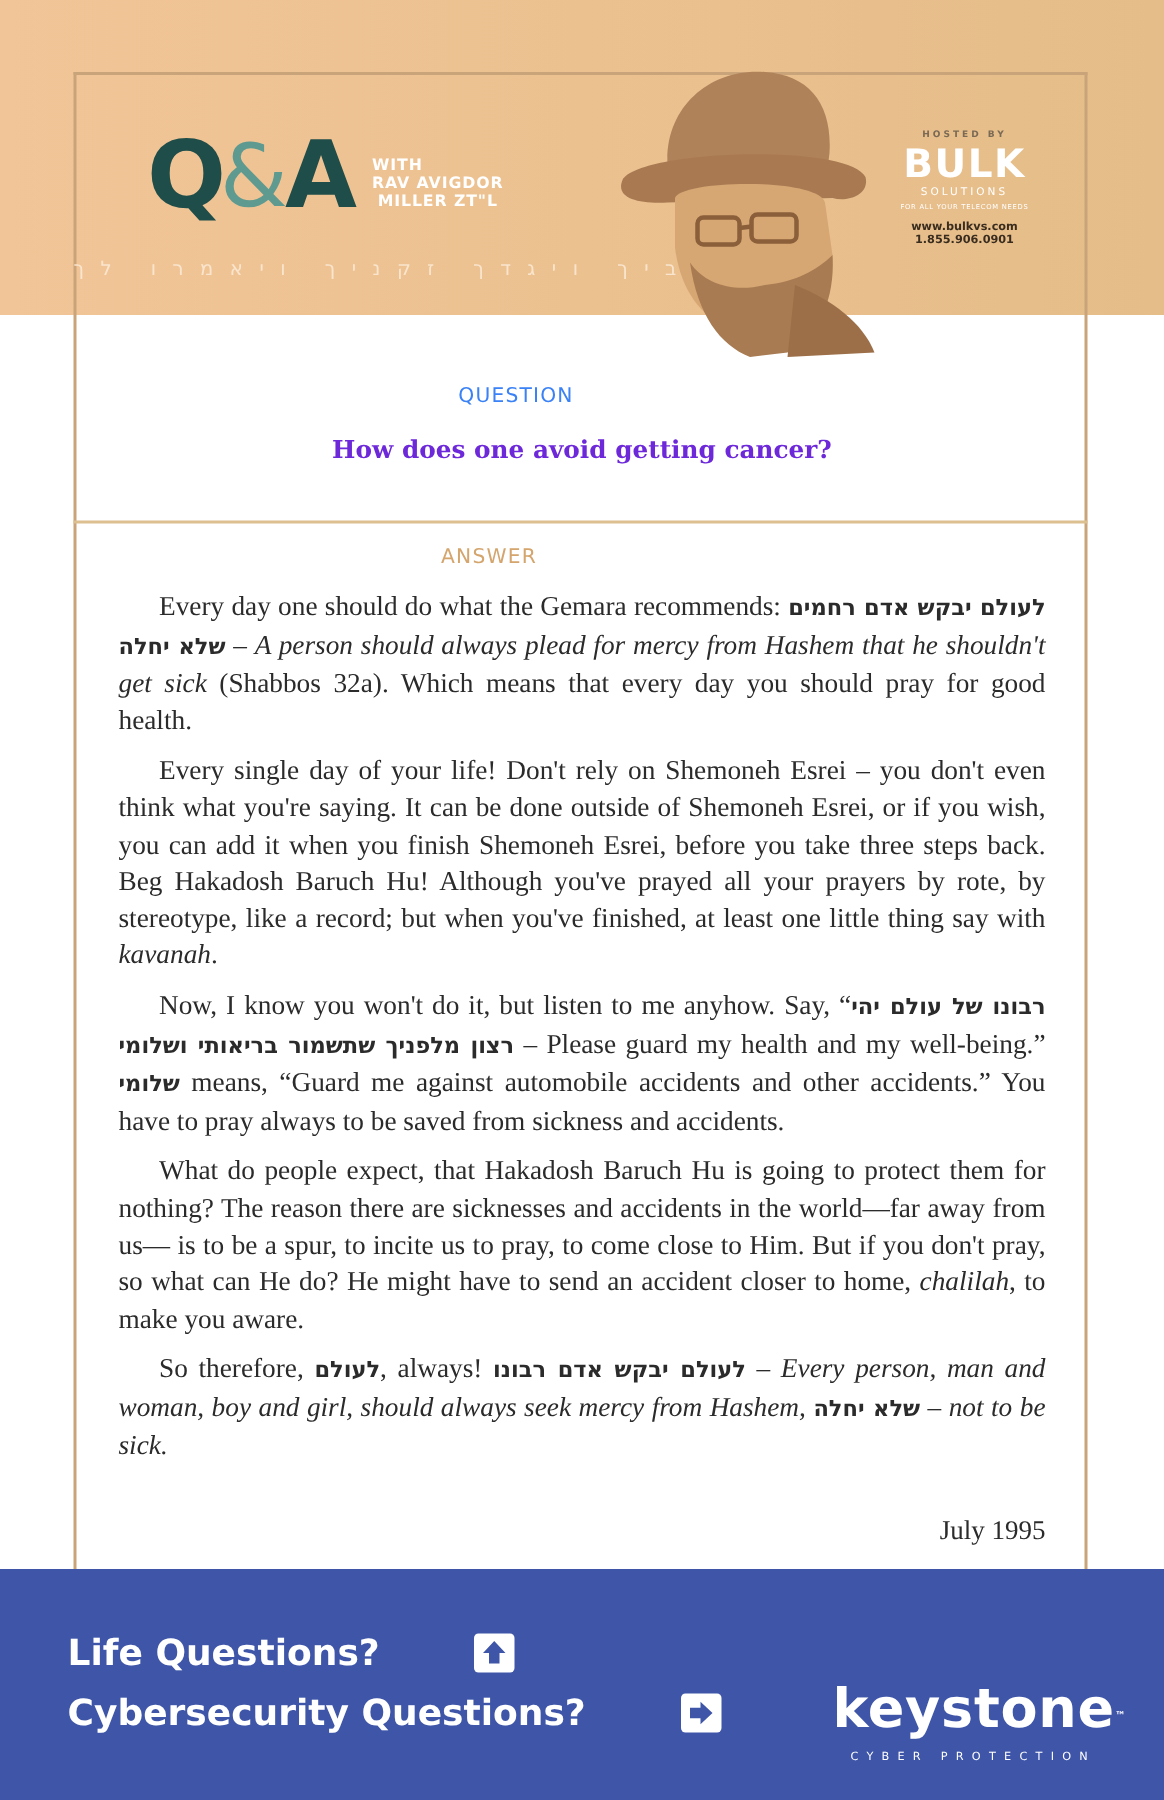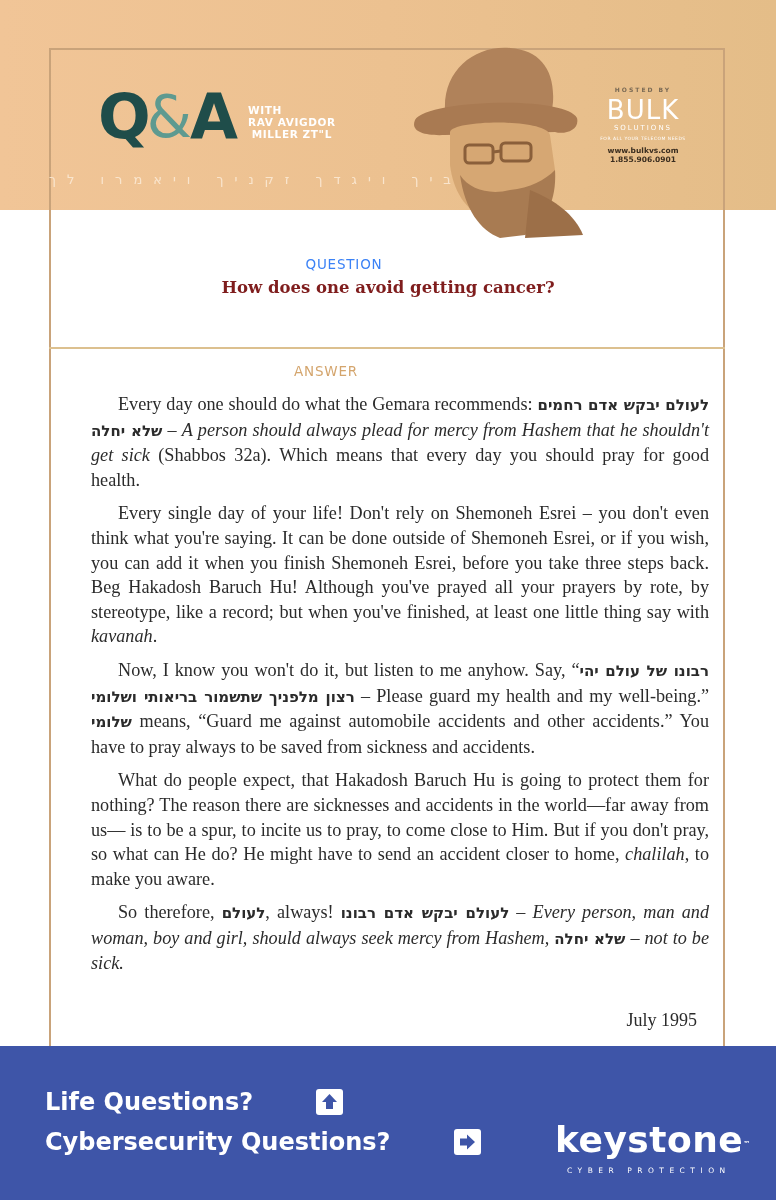--- a/index.html
+++ b/index.html
@@ -43,46 +43,45 @@
     opacity: 0.9;
   }
   .portrait {
     position: absolute; left: 405px; top: 40px; width: 180px; height: 200px;
   }
   .sponsor {
     position: absolute; left: 588px; top: 86px; width: 110px; text-align: center;
     font-family: "DejaVu Sans", sans-serif;
   }
   .sponsor .hosted { font-size: 6px; letter-spacing: 2px; color: #7a6a55; font-weight: bold; }
-  .sponsor .bulk { font-size: 26px; font-weight: normal; color: #ffffff; line-height: 26px; margin-top: 4px; letter-spacing: 1px; }
+  .sponsor .bulk { font-size: 26px; font-weight: bold; color: #ffffff; line-height: 26px; margin-top: 4px; letter-spacing: 1px; }
   .sponsor .solutions { font-size: 7px; color: #ffffff; letter-spacing: 2px; margin-top: 1px; }
   .sponsor .tagline { font-size: 4.5px; color: #ffffff; letter-spacing: 0.5px; margin-top: 4px; white-space: nowrap; }
   .sponsor .url, .sponsor .phone { font-size: 7.5px; font-weight: bold; color: #3a2d1f; line-height: 9px; }
   .sponsor .url { margin-top: 5px; }
 
   .q-label {
     position: absolute; left: 0; width: 688px; top: 256px; text-align: center;
     font-family: "DejaVu Sans", sans-serif; font-size: 13.5px; letter-spacing: 0.8px; color: #3b82f6;
   }
   .q-text {
-    position: absolute; left: 0; width: 776px; top: 278px; text-align: center;
-    font-family: "DejaVu Serif", serif; font-weight: bold; font-size: 16.5px; color: #7f1d1d;
+    position: absolute; left: 0; width: 776px; top: 290px; text-align: center;
+    font-family: "DejaVu Serif", serif; font-weight: bold; font-size: 16.5px; color: #6d28d9;
   }
   .divider {
     position: absolute; left: 49px; top: 347px; width: 676px; height: 2px; background: #dcc08f;
   }
   .a-label {
     position: absolute; left: 0; width: 652px; top: 363px; text-align: center;
     font-family: "DejaVu Sans", sans-serif; font-size: 13.5px; letter-spacing: 0.8px; color: #d4a56d;
   }
   .answer {
     position: absolute; left: 79px; top: 392px; width: 618px;
     font-family: "Liberation Serif", serif; font-size: 18.2px; line-height: 24.6px; color: #2b2b2b;
     text-align: justify;
-    margin-left: 12px;
   }
   .answer p { margin: 0 0 9px 0; text-indent: 27px; }
   .answer .heb { font-family: "DejaVu Sans", sans-serif; font-weight: bold; font-size: 15px; unicode-bidi: isolate; direction: rtl; }
   .answer i { font-style: italic; }
   .date {
     position: absolute; right: 79px; top: 1010px;
     font-family: "Liberation Serif", serif; font-size: 18px; color: #2b2b2b;
   }
 
   .footer {

